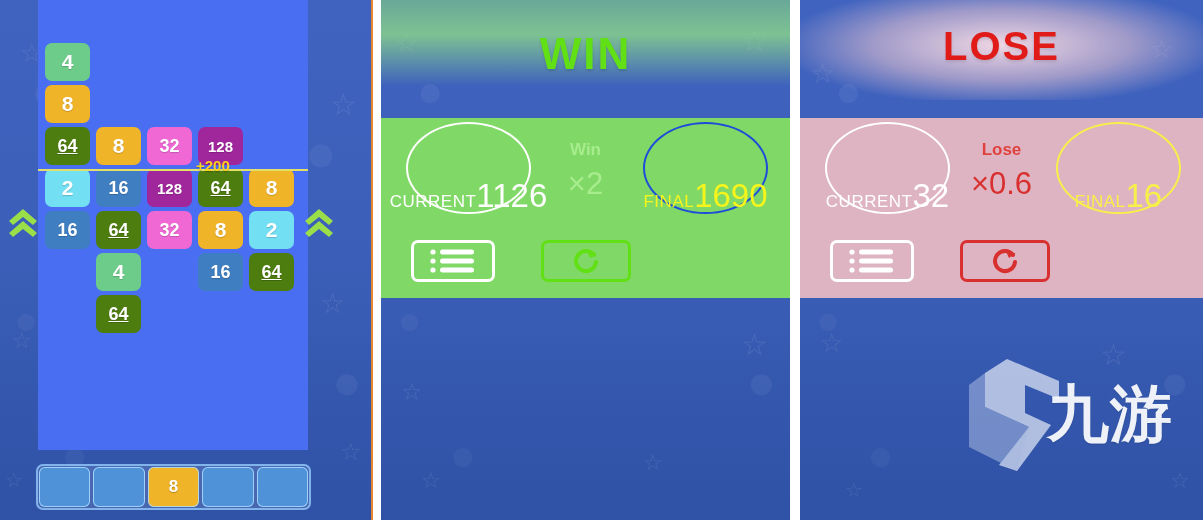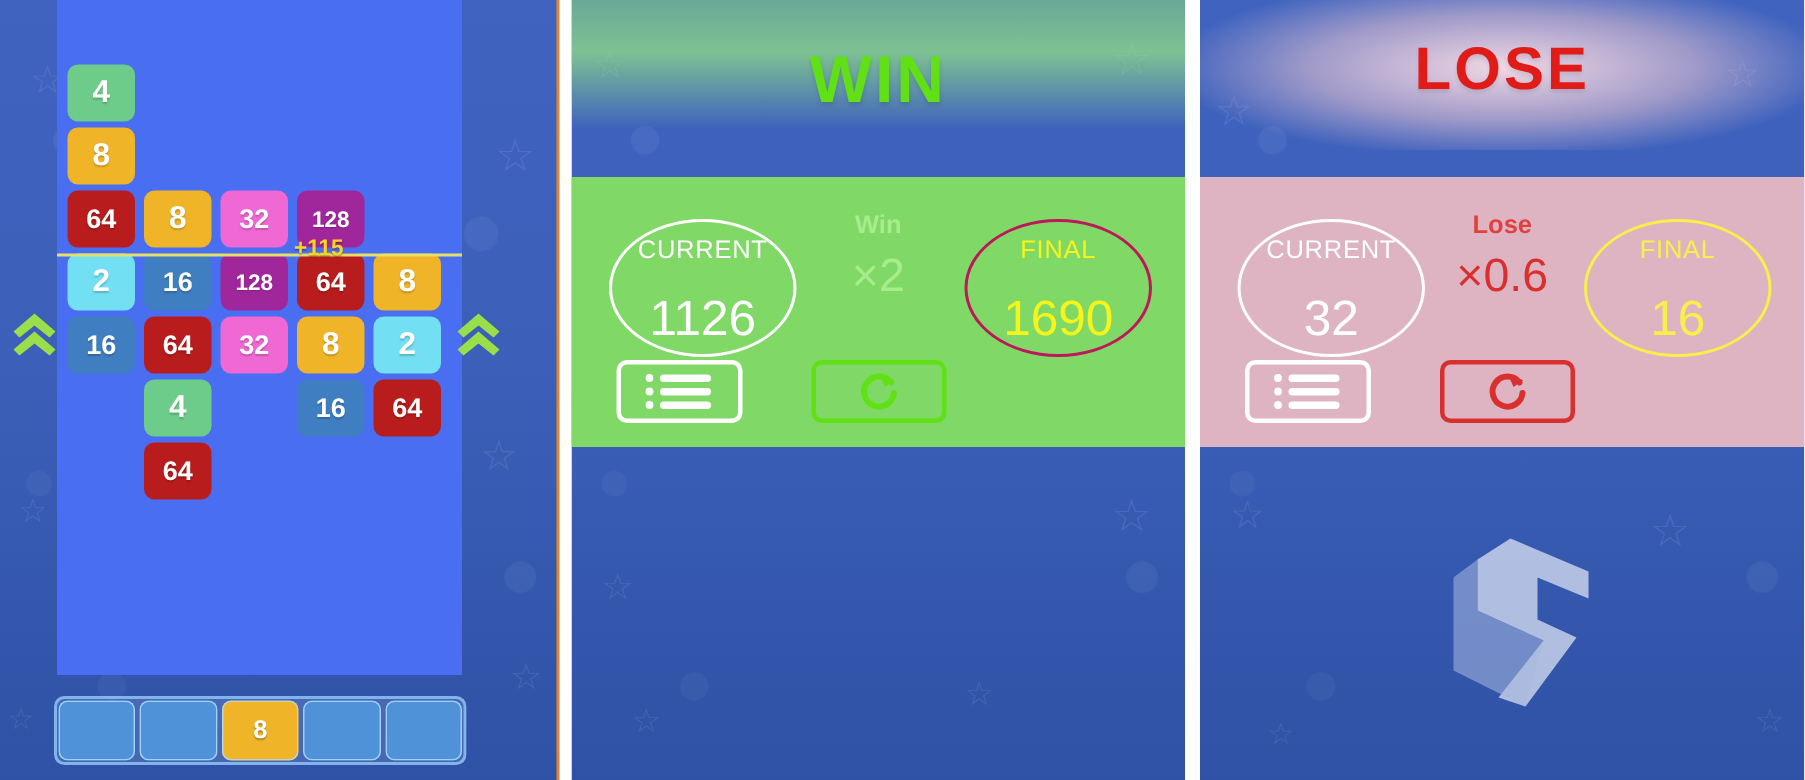--- a/index.html
+++ b/index.html
@@ -31,21 +31,21 @@
   #field-left{left:38px;top:0;width:270px;height:450px;}
 
   
   .tile{position:absolute;border-radius:7px;display:flex;align-items:center;justify-content:center;
     color:#ffffff;font-weight:bold;text-shadow:0 1px 1px rgba(0,0,0,.18);}
   .tile.v2    {background:#72dff2;}
   .tile.v4    {background:#6dcc8a;}
   .tile.v8    {background:#f0b429;}
   .tile.v16   {background:#3f7ec0;}
   .tile.v32   {background:#ef68d4;}
-  .tile.v64   {background:#b91c1c;}
+  .tile.v64   {background:#4d7c0f;text-decoration:underline;}
   .tile.v128  {background:#a0269c;}
 
   
   #merge-line{position:absolute;left:38px;top:169px;width:270px;height:2px;background:#e3e06a;z-index:12;}
   #merge-label{position:absolute;left:196px;top:157px;color:#ffd21e;font-size:15px;font-weight:bold;z-index:13;
     text-shadow:0 1px 1px rgba(0,0,0,.25);}
 
   
   .chev{position:absolute;width:34px;height:40px;z-index:15;}
   #chev-left{left:6px;top:203px;}
@@ -71,26 +71,26 @@
     background:radial-gradient(ellipse at 50% 45%,rgba(255,225,230,.92) 0%,rgba(240,200,210,.55) 45%,rgba(230,190,200,.0) 78%);
     text-shadow:0 2px 3px rgba(0,0,0,.10);}
   #banner-win span{margin-top:22px;}
   #banner-lose span{margin-top:-8px;}
 
   .result-card{position:absolute;left:0;width:100%;z-index:35;}
   #card-win{top:118px;height:180px;background:#80d867;}
   #card-lose{top:118px;height:180px;background:#dfb4c2;}
 
   .score-row{position:relative;height:116px;}
-  .circle{position:absolute;top:28px;border-radius:50%;display:flex;flex-direction:column;
-    align-items:center;justify-content:center;box-sizing:border-box;}
+  .circle{position:absolute;top:4px;border-radius:50%;display:flex;
+    align-items:flex-end;justify-content:center;box-sizing:border-box;}
   .circle .cap{font-size:17px;letter-spacing:.5px;font-weight:500;white-space:nowrap;}
   .circle .val{font-size:33px;font-weight:500;line-height:1;margin-top:18px;}
   .circle-current{left:25px;width:125px;height:92px;border:2px solid #ffffff;color:#ffffff;}
-  .circle-final{right:22px;width:125px;height:92px;border:2px solid #be185d;color:#f5f51c;}
+  .circle-final{right:22px;width:125px;height:92px;border:2px solid #1d4ed8;color:#f5f51c;}
   #card-lose .circle-final{color:#f7f04a;border-color:#f7f04a;}
 
   .multiplier{position:absolute;top:22px;left:50%;transform:translateX(-50%);
     display:flex;flex-direction:column;align-items:center;}
   .multiplier .m-cap{font-size:17px;font-weight:bold;}
   .multiplier .m-val{font-size:31px;font-weight:500;margin-top:6px;}
   #card-win .m-cap{color:#a7ec8d;}
   #card-win .m-val{color:#a7ec8d;}
   #card-lose .m-cap{color:#e0413f;}
   #card-lose .m-val{color:#d8302e;}
@@ -185,21 +185,21 @@
         </div>
         <div class="tile v64" style="left: 249px; top: 253px; width: 45px; height: 38px; font-size: 18px; z-index: 10;">
           <span>64</span>
         </div>
         <div class="tile v64" style="left: 96px; top: 295px; width: 45px; height: 38px; font-size: 18px; z-index: 10;">
           <span>64</span>
         </div>
       </div>
 
     <div id="merge-line"></div>
-    <div id="merge-label">+115</div>
+    <div id="merge-label">+200</div>
 
     <div class="chev" id="chev-left">
       <svg viewBox="0 0 34 40" width="34" height="40">
         <path d="M3 18 L17 6 L31 18 L27 22 L17 14 L7 22 Z" fill="#9ade4a"></path>
         <path d="M3 30 L17 18 L31 30 L27 34 L17 26 L7 34 Z" fill="#9ade4a"></path>
       </svg>
     </div>
     <div class="chev" id="chev-right">
       <svg viewBox="0 0 34 40" width="34" height="40">
         <path d="M3 18 L17 6 L31 18 L27 22 L17 14 L7 22 Z" fill="#9ade4a"></path>
@@ -321,15 +321,16 @@
       </div>
     </div>
 
   </div>
 
   <div id="watermark">
     <svg id="wm-logo" width="110" height="120" viewBox="0 0 110 120">
       <path d="M52 4 L104 26 L104 44 L70 30 L70 58 L96 70 L62 116 L44 110 L74 72 L30 52 L30 18 Z" fill="#e9eef8" opacity="0.88"></path>
       <path d="M30 18 L30 52 L74 72 L62 116 L14 92 L14 30 Z" fill="#c9d6ee" opacity="0.55"></path>
     </svg>
+    <div id="wm-text">九游</div>
   </div>
 
 </div>
 
 </body></html>

